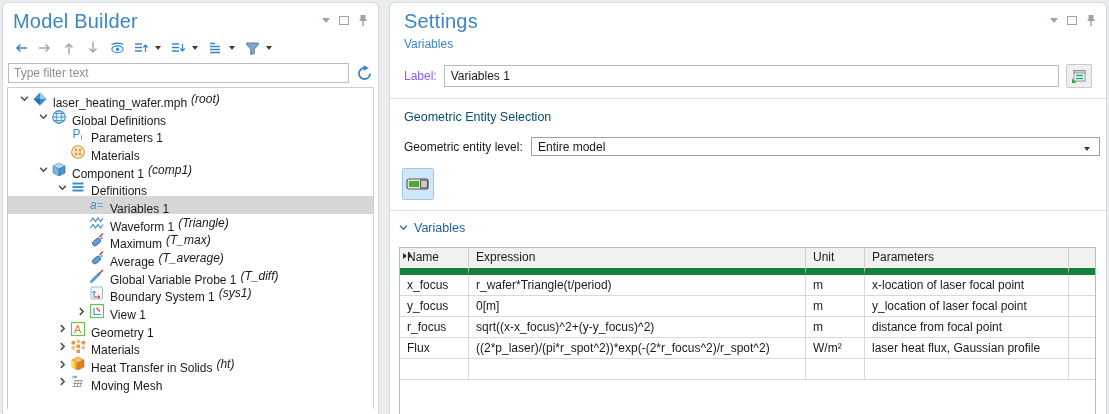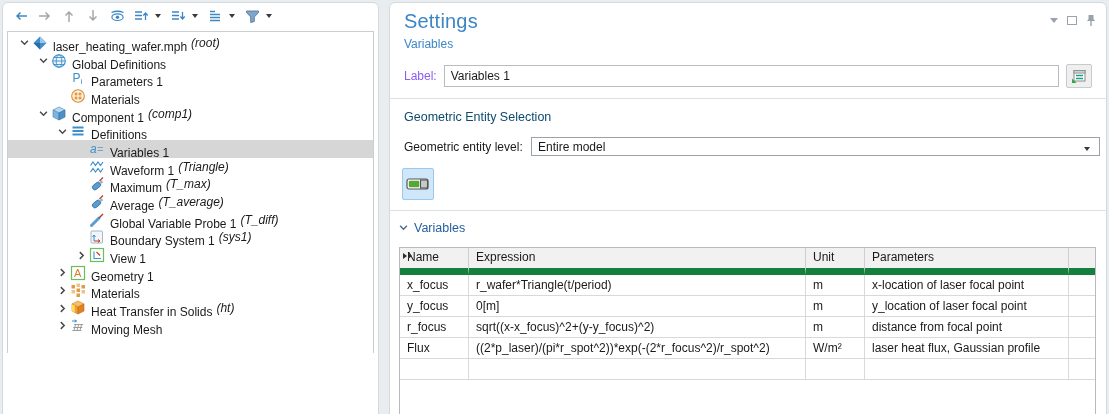--- a/index.html
+++ b/index.html
@@ -73,20 +73,37 @@
     display:flex; align-items:center; padding:0 0 0 7px; white-space:nowrap; overflow:hidden; }
   .cell.last { border-right:none; }
   .filler { grid-column:1 / -1; height:64px; }
 </style>
 </head>
 <body>
 
 <div class="app">
 
   <section class="panel panel-left">
+    <div class="phead">
+      <span class="ptitle">Model Builder</span>
+      <span class="win-icons">
+        <span class="wi">
+            <span class="caret-gray"></span>
+          </span>
+        <span class="wi">
+            <span class="float-box"></span>
+          </span>
+        <span class="wi">
+          <svg width="10" height="13" viewBox="0 0 10 13">
+              <path d="M2.5 1 h5 v4 l1.6 2 H1 l1.5 -2 z" fill="#9aa2ab"></path>
+              <line x1="5" y1="7" x2="5" y2="12" stroke="#9aa2ab" stroke-width="1.4"></line>
+            </svg>
+        </span>
+      </span>
+    </div>
 
     <div class="mb-toolbar">
       <span class="tbtn">
         <svg width="16" height="16" viewBox="0 0 16 16">
             <path d="M14 8 H4 M7.5 4.5 L4 8 l3.5 3.5" stroke="#3c86c6" stroke-width="1.5" fill="none"></path>
           </svg>
         </span>
       <span class="tbtn">
         <svg width="16" height="16" viewBox="0 0 16 16">
             <path d="M2 8 H12 M8.5 4.5 L12 8 l-3.5 3.5" stroke="#a6a6a6" stroke-width="1.5" fill="none"></path>
@@ -130,20 +147,29 @@
         </span>
       <span class="dd"></span>
       <span class="tbtn">
         <svg width="17" height="16" viewBox="0 0 16 16">
             <path d="M2 3 h12 v1.5 l-4.2 4.5 v4.5 l-3.6 1 v-5.5 L2 4.5 z" fill="#7fa6c9" stroke="#56799b" stroke-width="0.9"></path>
           </svg>
         </span>
       <span class="dd"></span>
     </div>
 
+    <div class="filter-row">
+      <input class="filter-input" type="text" placeholder="Type filter text" style="">
+      <span class="refresh-btn">
+        <svg width="17" height="17" viewBox="0 0 16 16">
+            <path d="M13.2 8 A5.2 5.2 0 1 1 8 2.8" fill="none" stroke="#3c86c6" stroke-width="1.7"></path>
+            <path d="M7.2 0.2 L12.2 2.8 L7.2 5.4 Z" fill="#3c86c6"></path>
+          </svg>
+      </span>
+    </div>
 
     <div class="tree-box">
       <ul class="tree">
         <li class="trow lvl0">
           <span class="tw">
               <svg width="9" height="9" viewBox="0 0 8 8">
                 <path d="M1 2.5 L4 5.5 L7 2.5" fill="none" stroke="#4a4a4a" stroke-width="1.3"></path>
               </svg>
             </span>
           <span class="ic">

